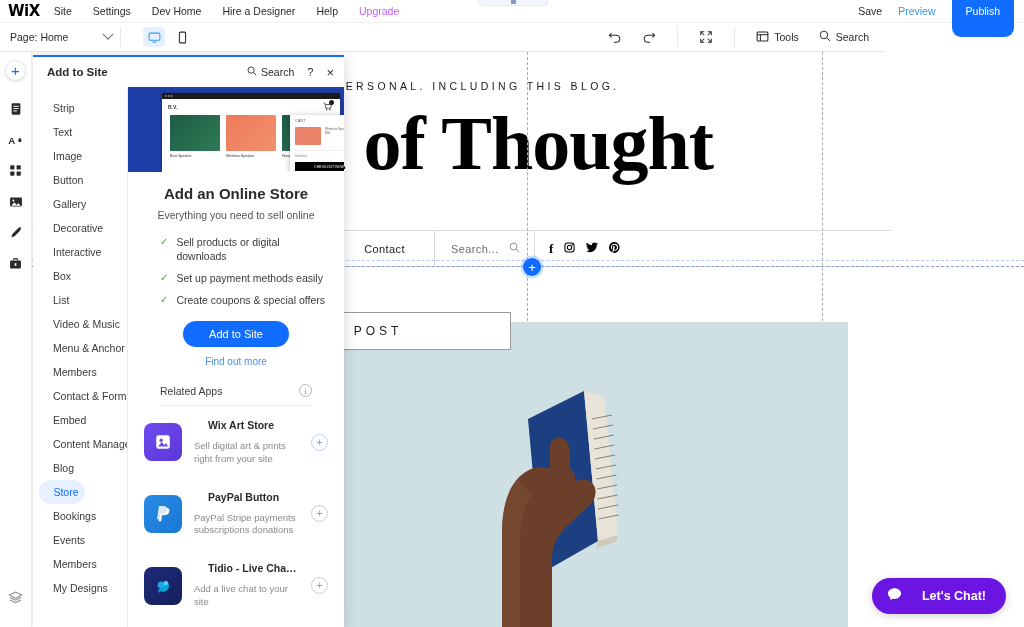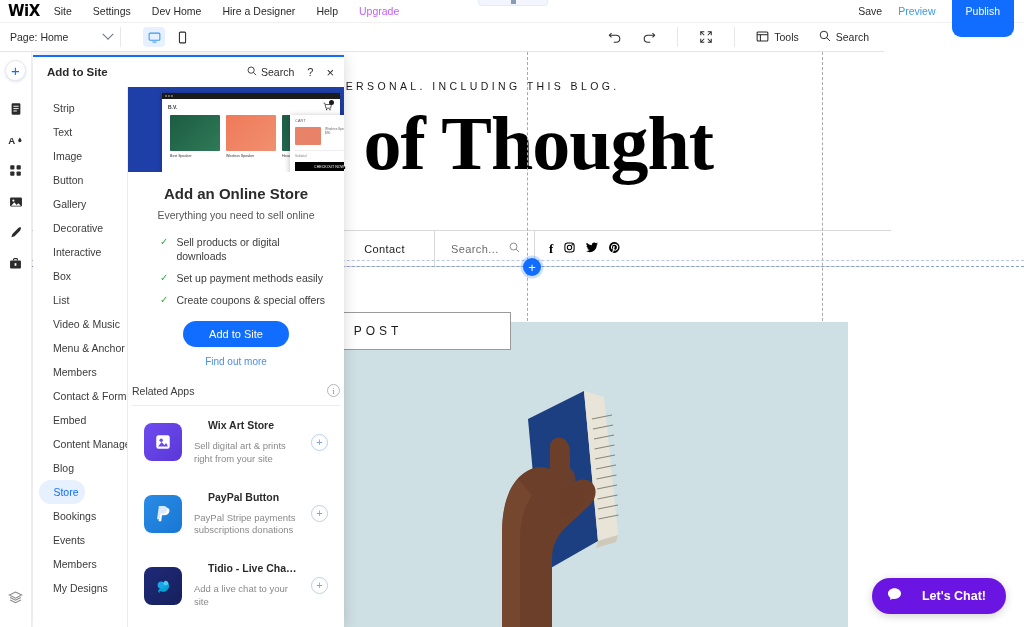--- a/index.html
+++ b/index.html
@@ -218,21 +218,21 @@
   .bullet .chk { color: #2fb13e; font-size: 10px; line-height: 14px; }
   .bullet .t { font-size: 10.5px; color: #3b3b3b; line-height: 14px; }
   .add-btn {
     margin: 14px auto 0; display: block; background: #116dff; color: #fff;
     border: none; border-radius: 14px; padding: 7px 26px;
     font-size: 11px; cursor: pointer;
   }
   .find-more { display: block; text-align: center; margin-top: 9px; font-size: 10px; color: #4a90e2; cursor: pointer; }
 
   .related-head {
-    margin: 17px 4px 0; padding-bottom: 8px; border-bottom: 1px solid #ececec;
+    margin: 17px 32px 0; padding-bottom: 8px; border-bottom: 1px solid #ececec;
     display: flex; align-items: center;
   }
   .related-head .t { font-size: 10.5px; color: #3b3b3b; }
   .info-i {
     margin-left: auto; width: 13px; height: 13px; border-radius: 50%;
     border: 1px solid #b6b6b6; color: #8a8a8a; font-size: 8.5px;
     display: flex; align-items: center; justify-content: center;
     font-family: "Liberation Serif", serif; cursor: pointer;
   }
   .app-row {

